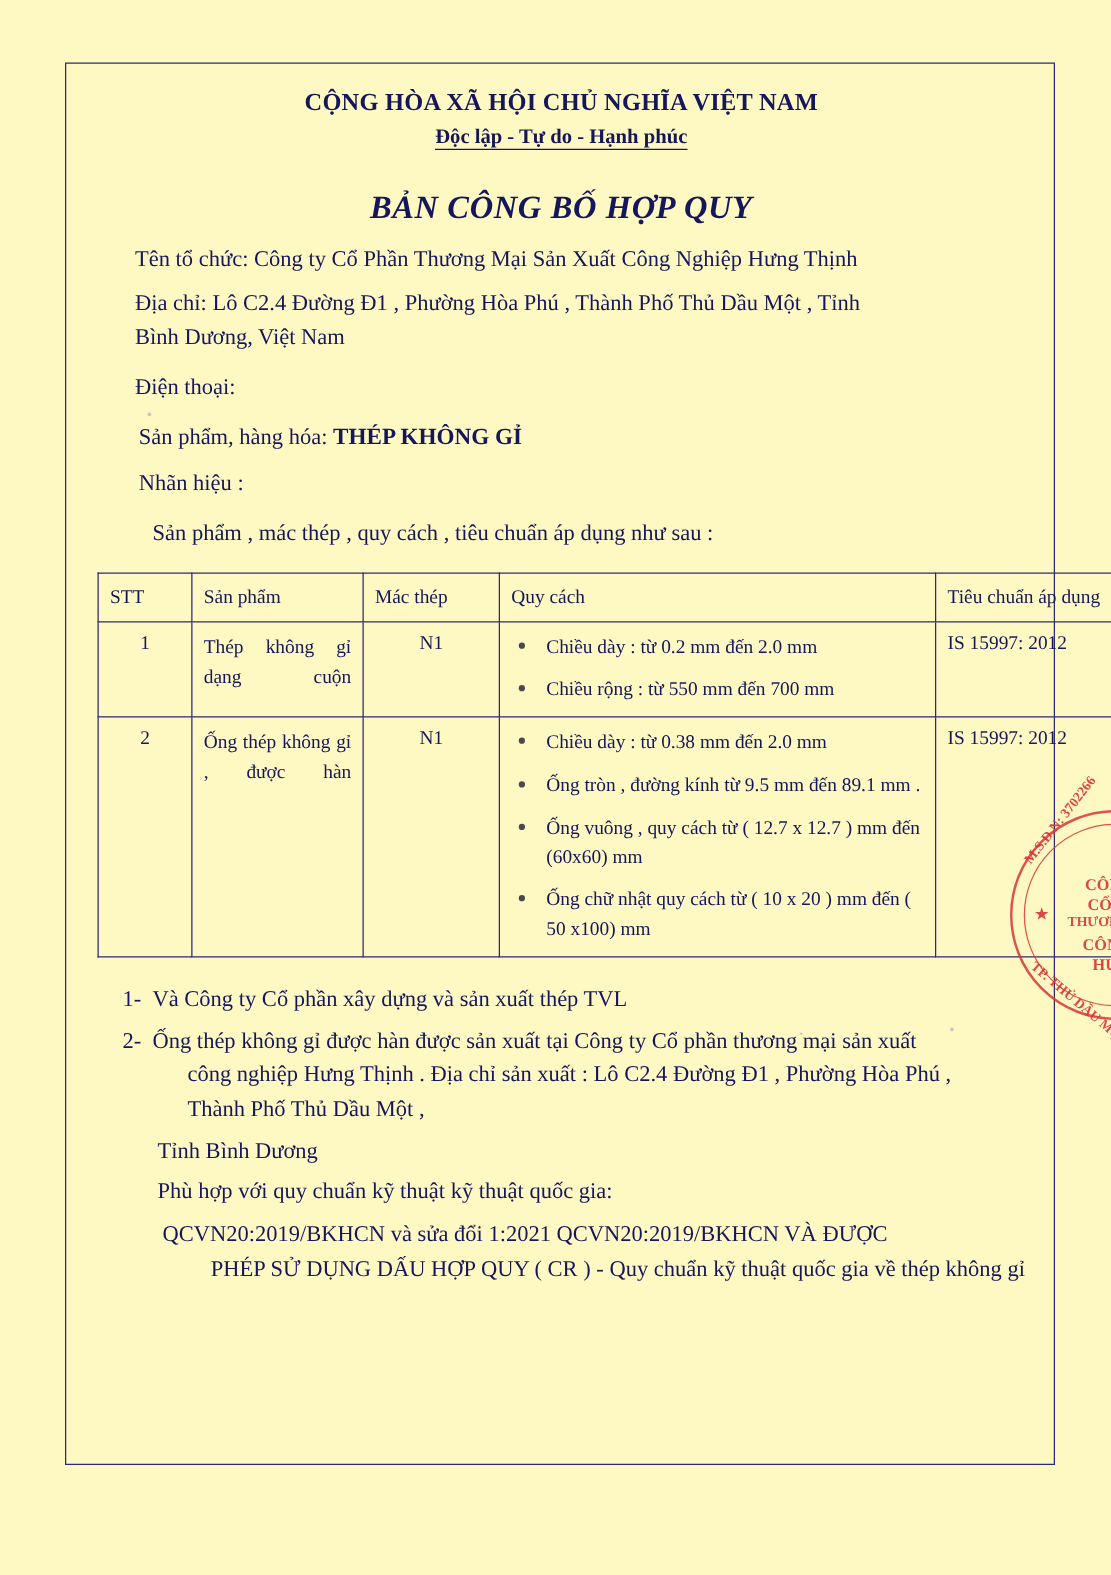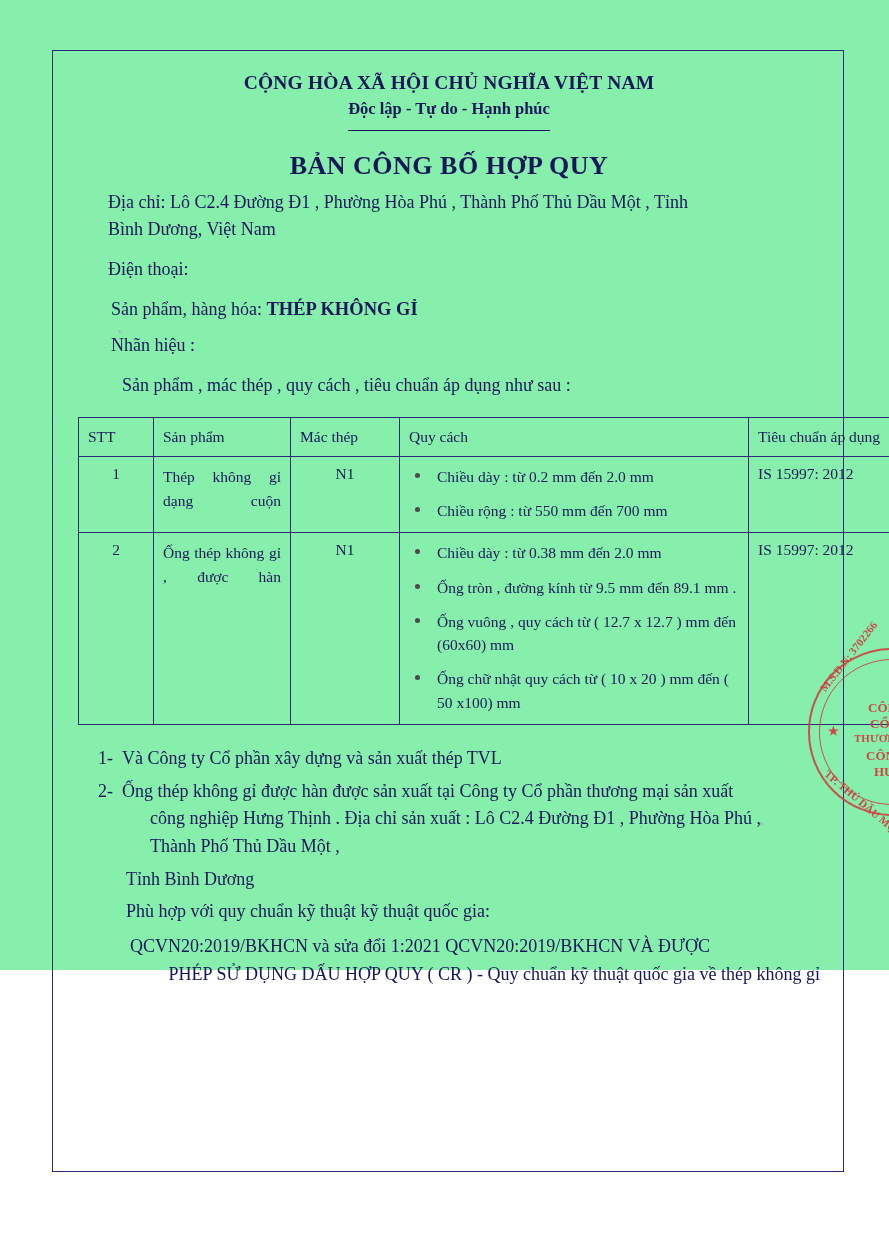--- a/index.html
+++ b/index.html
@@ -12,22 +12,22 @@
     height: 1260px;
     position: relative;
     font-family: "Liberation Serif", serif;
     color: #16165a;
     overflow: hidden;
   }
   .page {
     position: absolute;
     left: 0; top: 0;
     width: 889px;
-    height: 970px;
-    background: #86efac;
+    height: 1260px;
+    background: #fef9c3;
   }
   
   .scan-frame {
     position: absolute;
     left: 52px;
     top: 50px;
     width: 792px;
     height: 1122px;
     border: 1.5px solid #2a2a78;
     box-sizing: border-box;
@@ -48,29 +48,30 @@
     margin-top: 10px;
   }
   .nat-sub {
     text-align: center;
     font-weight: bold;
     font-size: 16.5px;
     margin-top: 5px;
   }
   .nat-sub span.u {
     border-bottom: 1.4px solid #16165a;
-    padding-bottom: 12px;
+    padding-bottom: 1px;
   }
 
   .doc-title {
     text-align: center;
     font-weight: bold;
     font-size: 26px;
     letter-spacing: 0.5px;
     margin-top: 32px;
+    font-style: italic;
   }
   .doc-number {
     text-align: center;
     font-size: 18px;
     margin-top: 12px;
   }
 
   .para {
     font-size: 18px;
     line-height: 1.5;
@@ -232,20 +233,21 @@
 
   <div class="scan-frame"></div>
 
   <div class="content">
 
     <div class="nat-title">CỘNG HÒA XÃ HỘI CHỦ NGHĨA VIỆT NAM</div>
     <div class="nat-sub"><span class="u">Độc lập - Tự do - Hạnh phúc</span></div>
 
     <div class="doc-title">BẢN CÔNG BỐ HỢP QUY</div>
 
+    <div class="para">Tên tổ chức: Công ty Cổ Phần Thương Mại Sản Xuất Công Nghiệp Hưng Thịnh</div>
     <div class="para" style="margin-top:8px">Địa chỉ: Lô C2.4 Đường Đ1 , Phường Hòa Phú , Thành Phố Thủ Dầu Một , Tỉnh</div>
     <div class="para" style="margin-top:0;padding-left:30px">Bình Dương, Việt Nam</div>
     <div class="para">Điện thoại:</div>
 
     <div class="para indent2">
       <span>Sản phẩm, hàng hóa: </span><b>THÉP KHÔNG GỈ</b>
     </div>
     <div class="para indent2" style="margin-top:8px">Nhãn hiệu :</div>
     <div class="para indent3">Sản phẩm , mác thép , quy cách , tiêu chuẩn áp dụng như sau :</div>
 

